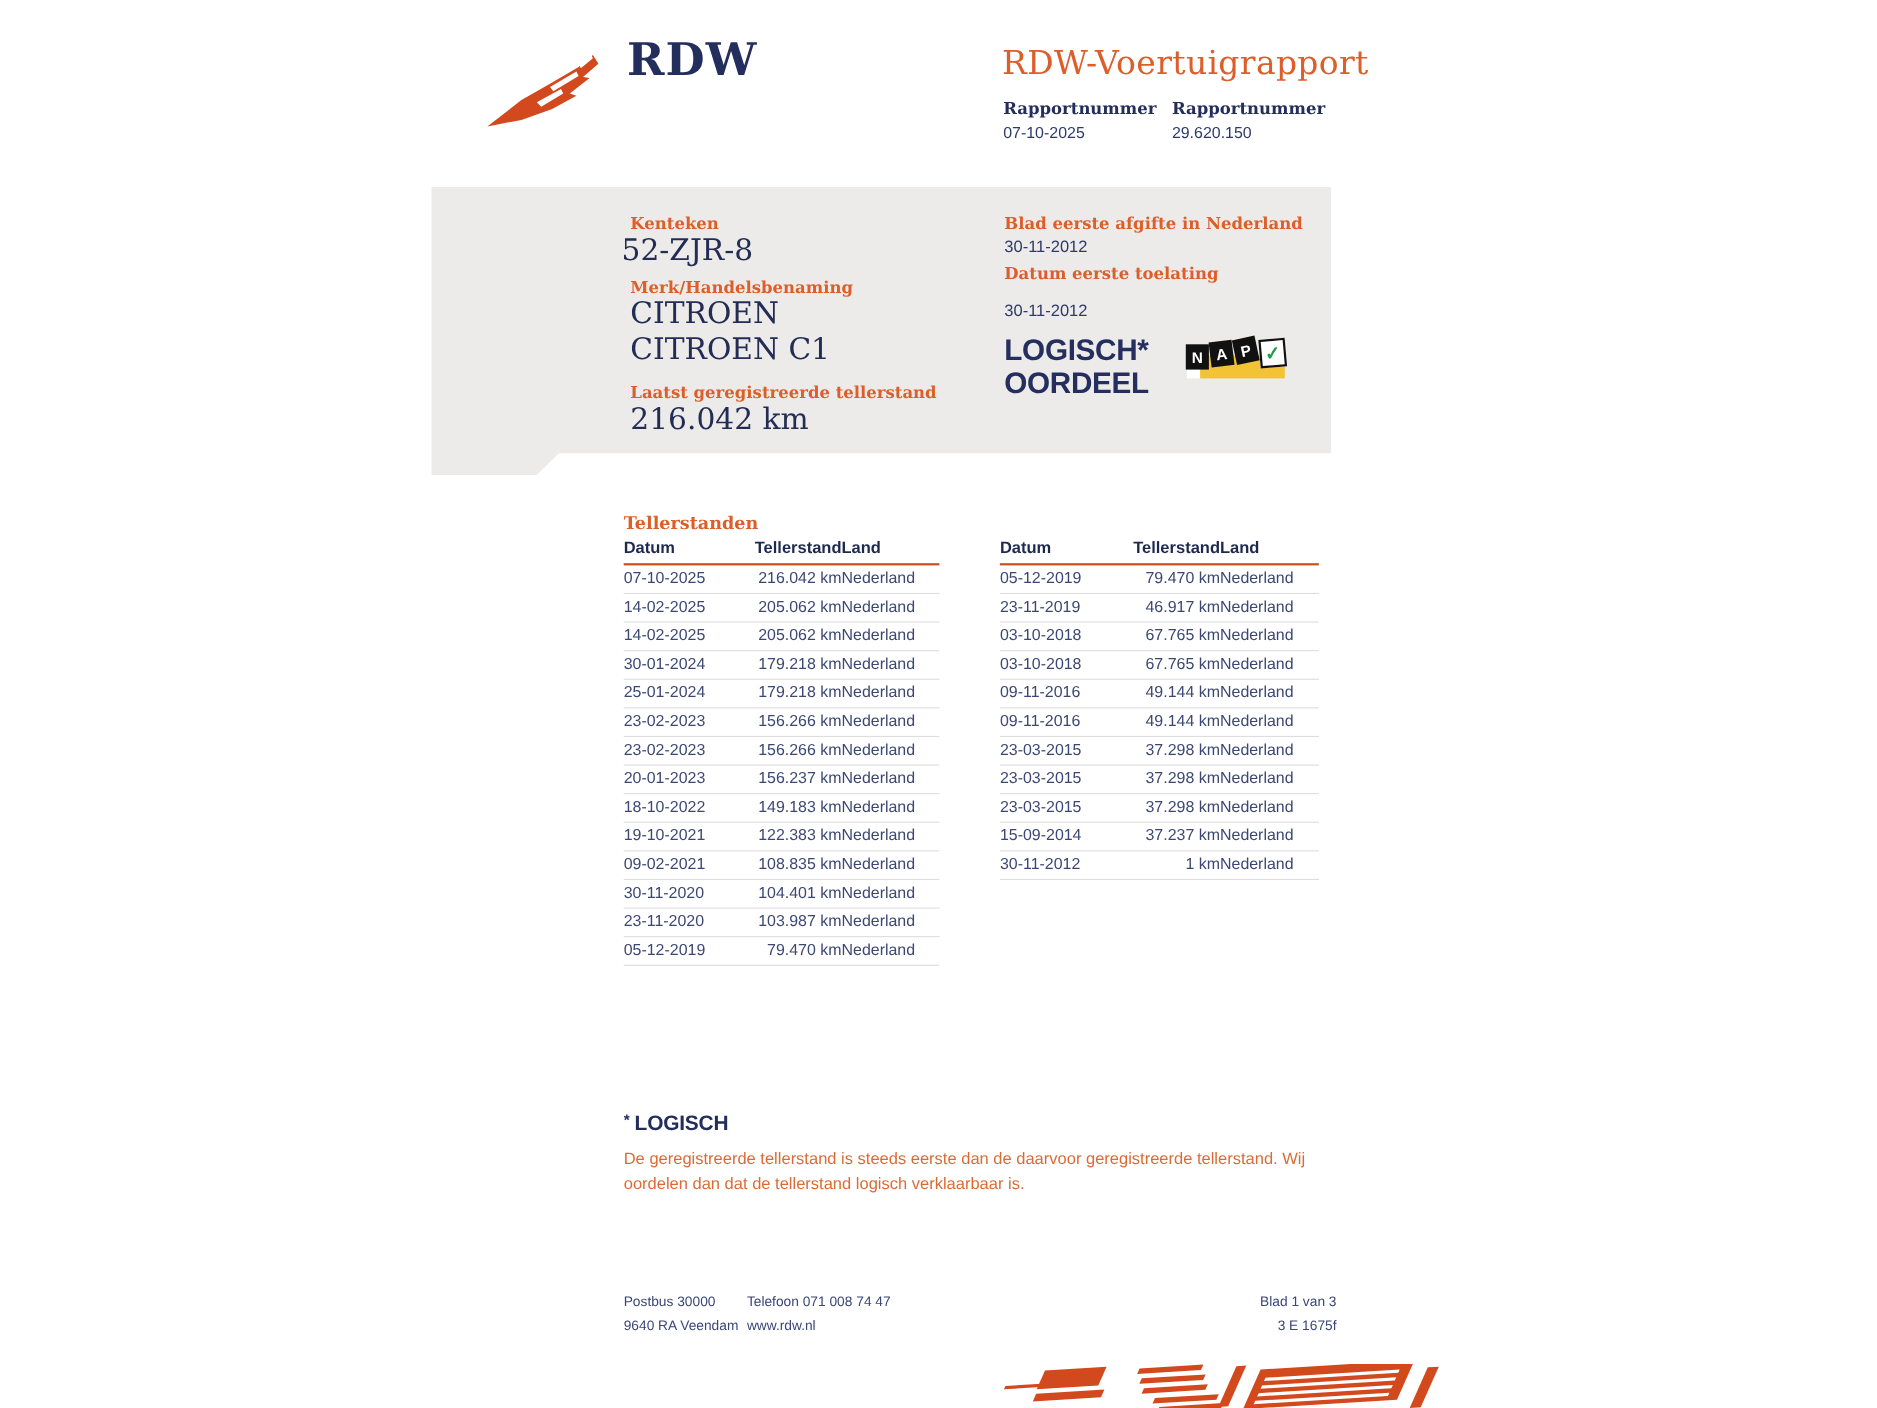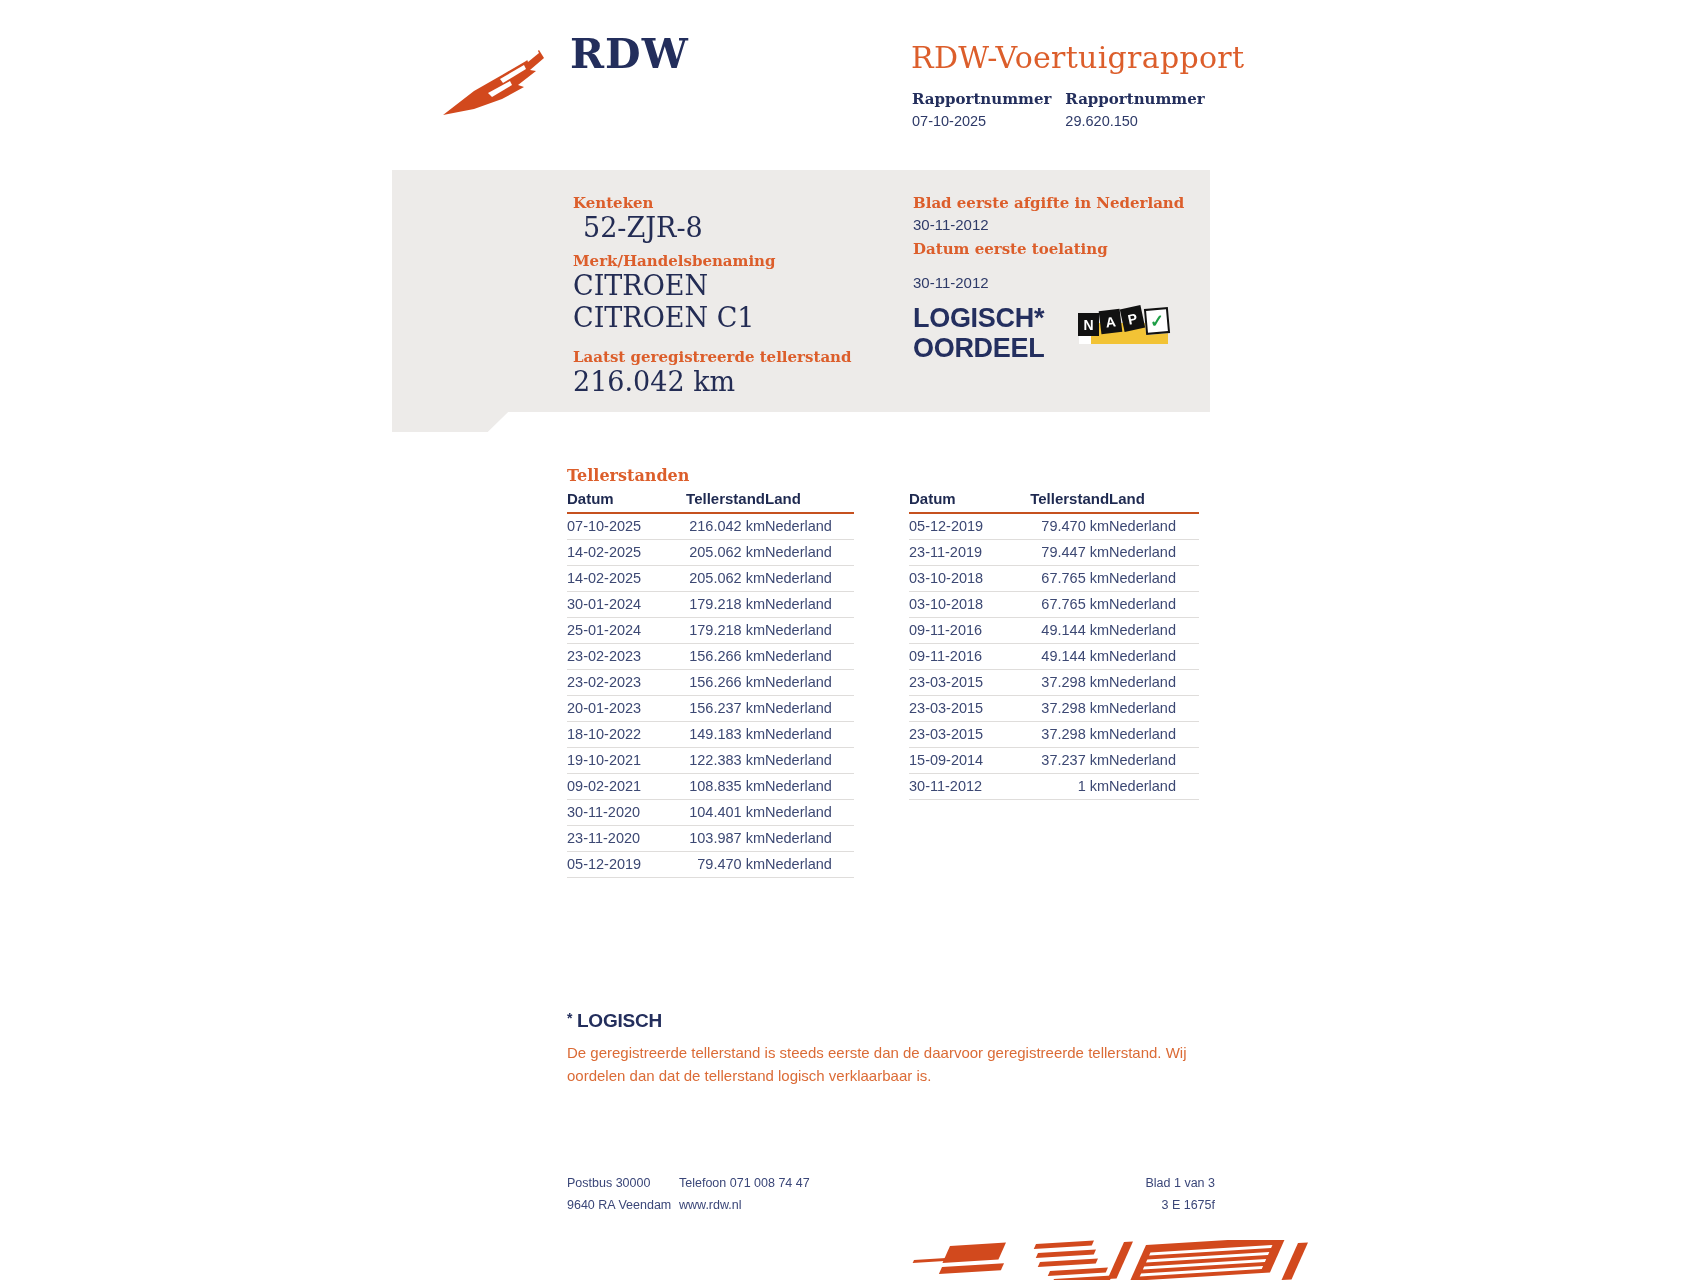--- a/index.html
+++ b/index.html
@@ -106,21 +106,21 @@
       <span class="val">07-10-2025</span>
     </div>
     <div class="col">
       <span class="lbl">Rapportnummer</span>
       <span class="val">29.620.150</span>
     </div>
   </div>
 
   <div class="panel">
     <div class="o-label" style="left:181px;top:24px;">Kenteken</div>
-    <div class="serif-val" style="left:191px;top:42px;">52-ZJR-8</div>
+    <div class="serif-val" style="left:173px;top:42px;">52-ZJR-8</div>
 
     <div class="o-label" style="left:181px;top:82px;">Merk/Handelsbenaming</div>
     <div class="serif-val" style="left:181px;top:100px;width:245px;">CITROEN CITROEN C1</div>
 
     <div class="o-label" style="left:181px;top:178px;">Laatst geregistreerde tellerstand</div>
     <div class="serif-val" style="left:181px;top:196px;">216.042 km</div>
 
     <div class="o-label" style="left:521px;top:24px;">Blad eerste afgifte in Nederland</div>
     <div class="sans-val" style="left:521px;top:46px;">30-11-2012</div>
 
@@ -231,21 +231,21 @@
       <span class="c-land">Land</span>
     </div>
     <div>
         <div class="t-row">
           <span class="c-datum">05-12-2019</span>
           <span class="c-tellerstand">79.470 km</span>
           <span class="c-land">Nederland</span>
         </div>
         <div class="t-row">
           <span class="c-datum">23-11-2019</span>
-          <span class="c-tellerstand">79.447 km</span>
+          <span class="c-tellerstand">46.917 km</span>
           <span class="c-land">Nederland</span>
         </div>
         <div class="t-row">
           <span class="c-datum">03-10-2018</span>
           <span class="c-tellerstand">67.765 km</span>
           <span class="c-land">Nederland</span>
         </div>
         <div class="t-row">
           <span class="c-datum">03-10-2018</span>
           <span class="c-tellerstand">67.765 km</span>

